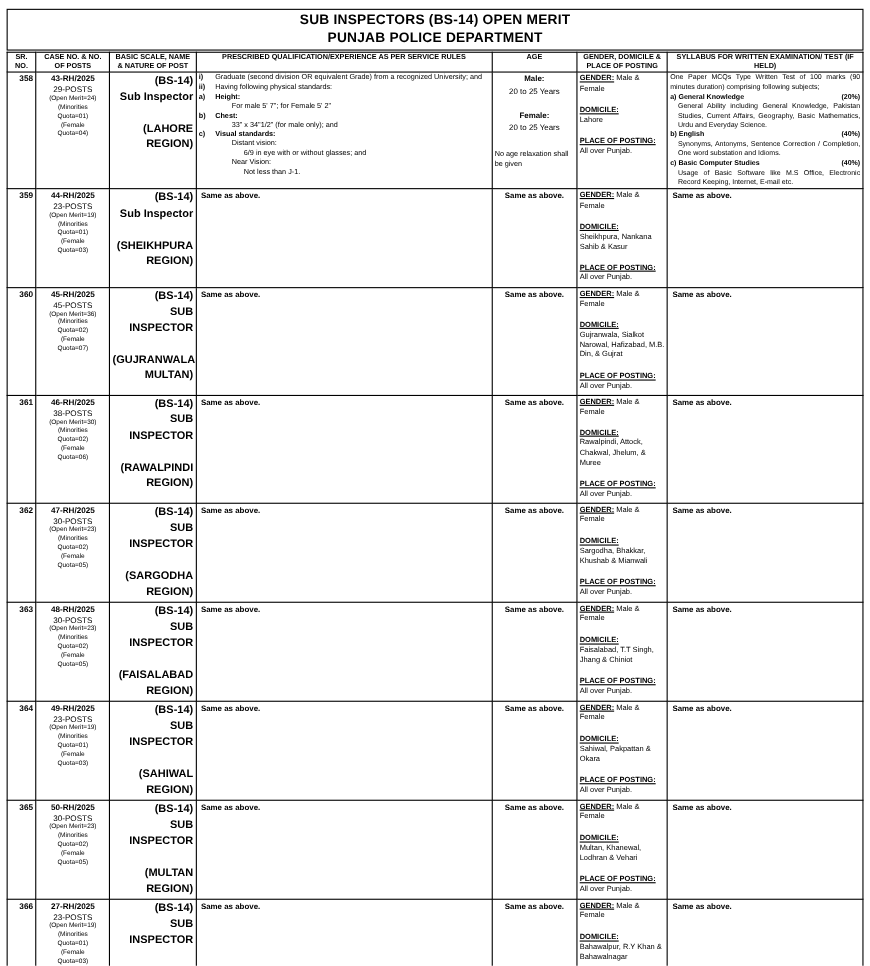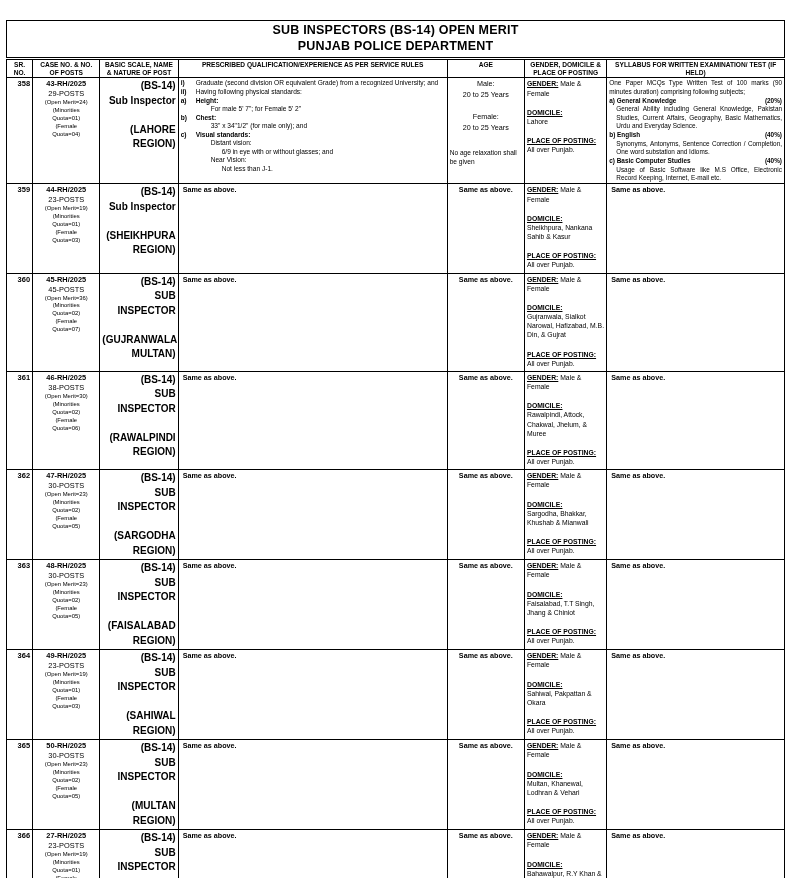--- a/index.html
+++ b/index.html
@@ -8,21 +8,21 @@
     background: #ffffff;
   }
   body {
     font-family: "Liberation Sans", sans-serif;
     color: #000000;
   }
   .page {
     width: 791px;
     height: 878px;
     box-sizing: border-box;
-    padding: 20px 6px 4px 6px;
+    padding: 8px 6px 4px 6px;
     position: relative;
     background: #ffffff;
   }
   .title-bar {
     border: 1px solid #000;
     text-align: center;
     font-weight: bold;
     font-size: 12.5px;
     line-height: 1.25;
     padding: 2px 0 3px 0;
@@ -83,21 +83,21 @@
     padding-top: 3px;
     padding-left: 3px;
   }
   td.qual.same { font-size: 7.2px; font-weight: bold; padding-left: 4px; }
   td.age {
     text-align: center;
     font-size: 7.2px;
     line-height: 1.5;
     padding-top: 3px;
   }
-  td.age .lbl { font-weight: normal; }
+  td.age .lbl { font-weight: bold; }
   td.age.same { font-weight: bold; }
   td.age .norelax {
     display:block;
     text-align: left;
     font-size: 6.6px;
     font-weight: normal;
     margin-top: 16px;
     line-height: 1.3;
   }
   td.gender {

